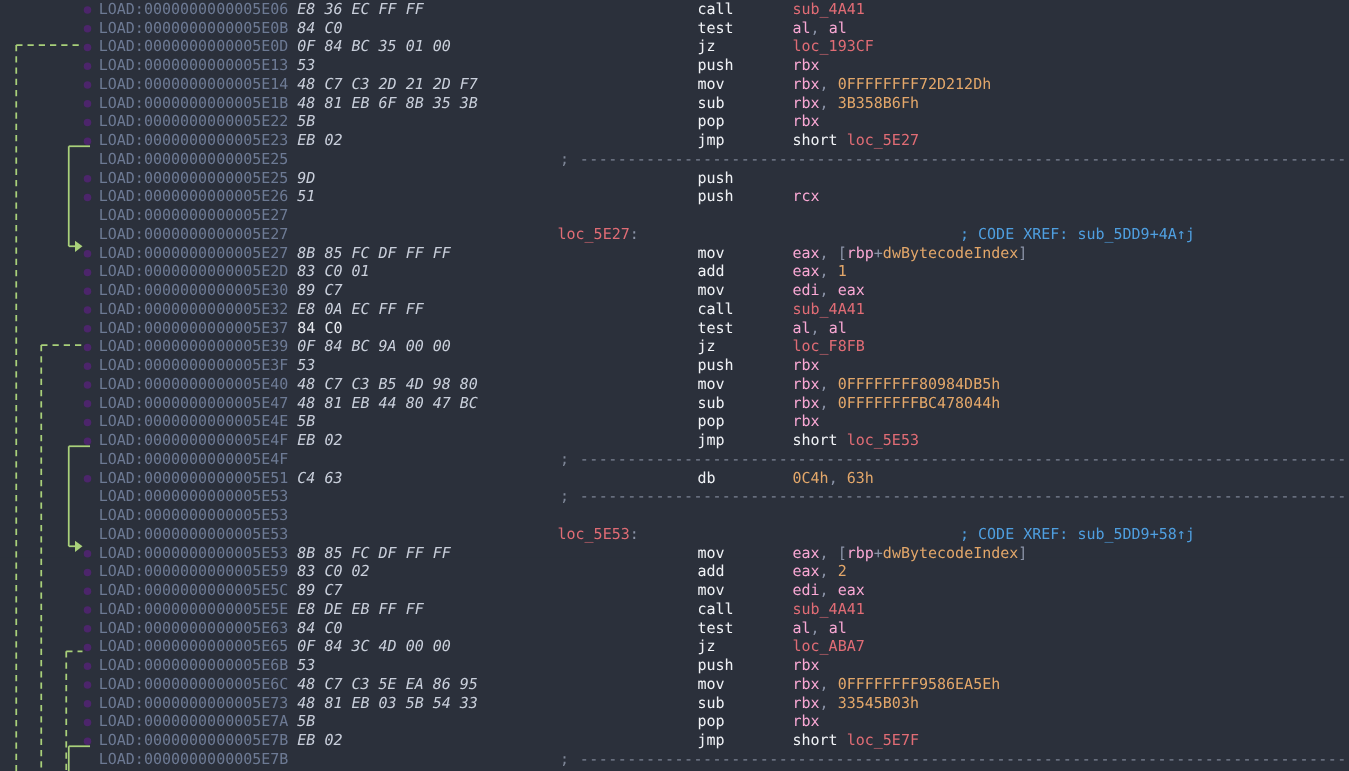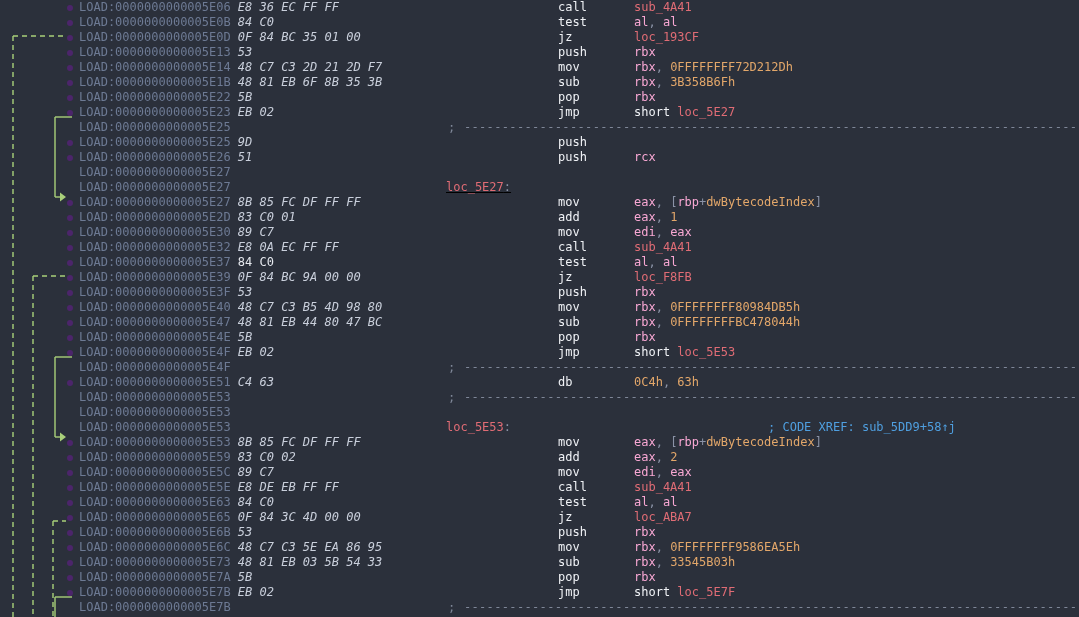--- a/index.html
+++ b/index.html
@@ -103,21 +103,21 @@
         <div class="line"><span class="dot"></span><span class="seg c-load" style="position: absolute; left: 79px; top: 0px;">LOAD:0000000000005E0D</span><span class="seg c-bytes-d" style="position: absolute; left: 237.84px; top: 0px;">0F 84 BC 35 01 00</span><span class="seg c-mnem" style="position: absolute; left: 558px; top: 0px;">jz</span><span class="seg" style="position: absolute; left: 634px; top: 0px;"><span class="seg c-name">loc_193CF</span></span></div>
         <div class="line"><span class="dot"></span><span class="seg c-load" style="position: absolute; left: 79px; top: 0px;">LOAD:0000000000005E13</span><span class="seg c-bytes-d" style="position: absolute; left: 237.84px; top: 0px;">53</span><span class="seg c-mnem" style="position: absolute; left: 558px; top: 0px;">push</span><span class="seg" style="position: absolute; left: 634px; top: 0px;"><span class="seg c-reg">rbx</span></span></div>
         <div class="line"><span class="dot"></span><span class="seg c-load" style="position: absolute; left: 79px; top: 0px;">LOAD:0000000000005E14</span><span class="seg c-bytes-d" style="position: absolute; left: 237.84px; top: 0px;">48 C7 C3 2D 21 2D F7</span><span class="seg c-mnem" style="position: absolute; left: 558px; top: 0px;">mov</span><span class="seg" style="position: absolute; left: 634px; top: 0px;"><span class="seg c-reg">rbx</span><span class="seg c-punct">, </span><span class="seg c-imm">0FFFFFFFF72D212Dh</span></span></div>
         <div class="line"><span class="dot"></span><span class="seg c-load" style="position: absolute; left: 79px; top: 0px;">LOAD:0000000000005E1B</span><span class="seg c-bytes-d" style="position: absolute; left: 237.84px; top: 0px;">48 81 EB 6F 8B 35 3B</span><span class="seg c-mnem" style="position: absolute; left: 558px; top: 0px;">sub</span><span class="seg" style="position: absolute; left: 634px; top: 0px;"><span class="seg c-reg">rbx</span><span class="seg c-punct">, </span><span class="seg c-imm">3B358B6Fh</span></span></div>
         <div class="line"><span class="dot"></span><span class="seg c-load" style="position: absolute; left: 79px; top: 0px;">LOAD:0000000000005E22</span><span class="seg c-bytes-d" style="position: absolute; left: 237.84px; top: 0px;">5B</span><span class="seg c-mnem" style="position: absolute; left: 558px; top: 0px;">pop</span><span class="seg" style="position: absolute; left: 634px; top: 0px;"><span class="seg c-reg">rbx</span></span></div>
         <div class="line"><span class="dot"></span><span class="seg c-load" style="position: absolute; left: 79px; top: 0px;">LOAD:0000000000005E23</span><span class="seg c-bytes-d" style="position: absolute; left: 237.84px; top: 0px;">EB 02</span><span class="seg c-mnem" style="position: absolute; left: 558px; top: 0px;">jmp</span><span class="seg" style="position: absolute; left: 634px; top: 0px;"><span class="seg c-kw">short </span><span class="seg c-name">loc_5E27</span></span></div>
         <div class="line"><span class="seg c-load" style="position: absolute; left: 79px; top: 0px;">LOAD:0000000000005E25</span><span class="seg c-sep" style="position: absolute; left: 448px; top: 0px;">;</span><span class="seg c-sep" style="position: absolute; left: 463.884px; top: 0px; letter-spacing: 0.35px;">--------------------------------------------------------------------------------------</span></div>
         <div class="line"><span class="dot"></span><span class="seg c-load" style="position: absolute; left: 79px; top: 0px;">LOAD:0000000000005E25</span><span class="seg c-bytes-d" style="position: absolute; left: 237.84px; top: 0px;">9D</span><span class="seg c-mnem" style="position: absolute; left: 558px; top: 0px;">push</span></div>
         <div class="line"><span class="dot"></span><span class="seg c-load" style="position: absolute; left: 79px; top: 0px;">LOAD:0000000000005E26</span><span class="seg c-bytes-d" style="position: absolute; left: 237.84px; top: 0px;">51</span><span class="seg c-mnem" style="position: absolute; left: 558px; top: 0px;">push</span><span class="seg" style="position: absolute; left: 634px; top: 0px;"><span class="seg c-reg">rcx</span></span></div>
         <div class="line"><span class="seg c-load" style="position: absolute; left: 79px; top: 0px;">LOAD:0000000000005E27</span></div>
-        <div class="line"><span class="seg c-load" style="position: absolute; left: 79px; top: 0px;">LOAD:0000000000005E27</span><span class="seg" style="position: absolute; left: 446px; top: 0px; text-decoration: underline;"><span class="seg c-label">loc_5E27</span><span class="seg c-punct">:</span></span></div>
+        <div class="line"><span class="seg c-load" style="position: absolute; left: 79px; top: 0px;">LOAD:0000000000005E27</span><span class="seg" style="position: absolute; left: 446px; top: 0px;"><span class="seg c-label">loc_5E27</span><span class="seg c-punct">:</span></span><span class="seg c-comment" style="position: absolute; left: 768px; top: 0px;">; CODE XREF: sub_5DD9+4A↑j</span></div>
         <div class="line"><span class="dot"></span><span class="seg c-load" style="position: absolute; left: 79px; top: 0px;">LOAD:0000000000005E27</span><span class="seg c-bytes-d" style="position: absolute; left: 237.84px; top: 0px;">8B 85 FC DF FF FF</span><span class="seg c-mnem" style="position: absolute; left: 558px; top: 0px;">mov</span><span class="seg" style="position: absolute; left: 634px; top: 0px;"><span class="seg c-reg">eax</span><span class="seg c-punct">, [</span><span class="seg c-reg">rbp</span><span class="seg c-punct">+</span><span class="seg c-var">dwBytecodeIndex</span><span class="seg c-punct">]</span></span></div>
         <div class="line"><span class="dot"></span><span class="seg c-load" style="position: absolute; left: 79px; top: 0px;">LOAD:0000000000005E2D</span><span class="seg c-bytes-d" style="position: absolute; left: 237.84px; top: 0px;">83 C0 01</span><span class="seg c-mnem" style="position: absolute; left: 558px; top: 0px;">add</span><span class="seg" style="position: absolute; left: 634px; top: 0px;"><span class="seg c-reg">eax</span><span class="seg c-punct">, </span><span class="seg c-imm">1</span></span></div>
         <div class="line"><span class="dot"></span><span class="seg c-load" style="position: absolute; left: 79px; top: 0px;">LOAD:0000000000005E30</span><span class="seg c-bytes-d" style="position: absolute; left: 237.84px; top: 0px;">89 C7</span><span class="seg c-mnem" style="position: absolute; left: 558px; top: 0px;">mov</span><span class="seg" style="position: absolute; left: 634px; top: 0px;"><span class="seg c-reg">edi</span><span class="seg c-punct">, </span><span class="seg c-reg">eax</span></span></div>
         <div class="line"><span class="dot"></span><span class="seg c-load" style="position: absolute; left: 79px; top: 0px;">LOAD:0000000000005E32</span><span class="seg c-bytes-d" style="position: absolute; left: 237.84px; top: 0px;">E8 0A EC FF FF</span><span class="seg c-mnem" style="position: absolute; left: 558px; top: 0px;">call</span><span class="seg" style="position: absolute; left: 634px; top: 0px;"><span class="seg c-name">sub_4A41</span></span></div>
         <div class="line"><span class="dot"></span><span class="seg c-load" style="position: absolute; left: 79px; top: 0px;">LOAD:0000000000005E37</span><span class="seg c-bytes" style="position: absolute; left: 237.84px; top: 0px;">84 C0</span><span class="seg c-mnem" style="position: absolute; left: 558px; top: 0px;">test</span><span class="seg" style="position: absolute; left: 634px; top: 0px;"><span class="seg c-reg">al</span><span class="seg c-punct">, </span><span class="seg c-reg">al</span></span></div>
         <div class="line"><span class="dot"></span><span class="seg c-load" style="position: absolute; left: 79px; top: 0px;">LOAD:0000000000005E39</span><span class="seg c-bytes-d" style="position: absolute; left: 237.84px; top: 0px;">0F 84 BC 9A 00 00</span><span class="seg c-mnem" style="position: absolute; left: 558px; top: 0px;">jz</span><span class="seg" style="position: absolute; left: 634px; top: 0px;"><span class="seg c-name">loc_F8FB</span></span></div>
         <div class="line"><span class="dot"></span><span class="seg c-load" style="position: absolute; left: 79px; top: 0px;">LOAD:0000000000005E3F</span><span class="seg c-bytes-d" style="position: absolute; left: 237.84px; top: 0px;">53</span><span class="seg c-mnem" style="position: absolute; left: 558px; top: 0px;">push</span><span class="seg" style="position: absolute; left: 634px; top: 0px;"><span class="seg c-reg">rbx</span></span></div>
         <div class="line"><span class="dot"></span><span class="seg c-load" style="position: absolute; left: 79px; top: 0px;">LOAD:0000000000005E40</span><span class="seg c-bytes-d" style="position: absolute; left: 237.84px; top: 0px;">48 C7 C3 B5 4D 98 80</span><span class="seg c-mnem" style="position: absolute; left: 558px; top: 0px;">mov</span><span class="seg" style="position: absolute; left: 634px; top: 0px;"><span class="seg c-reg">rbx</span><span class="seg c-punct">, </span><span class="seg c-imm">0FFFFFFFF80984DB5h</span></span></div>
         <div class="line"><span class="dot"></span><span class="seg c-load" style="position: absolute; left: 79px; top: 0px;">LOAD:0000000000005E47</span><span class="seg c-bytes-d" style="position: absolute; left: 237.84px; top: 0px;">48 81 EB 44 80 47 BC</span><span class="seg c-mnem" style="position: absolute; left: 558px; top: 0px;">sub</span><span class="seg" style="position: absolute; left: 634px; top: 0px;"><span class="seg c-reg">rbx</span><span class="seg c-punct">, </span><span class="seg c-imm">0FFFFFFFFBC478044h</span></span></div>
         <div class="line"><span class="dot"></span><span class="seg c-load" style="position: absolute; left: 79px; top: 0px;">LOAD:0000000000005E4E</span><span class="seg c-bytes-d" style="position: absolute; left: 237.84px; top: 0px;">5B</span><span class="seg c-mnem" style="position: absolute; left: 558px; top: 0px;">pop</span><span class="seg" style="position: absolute; left: 634px; top: 0px;"><span class="seg c-reg">rbx</span></span></div>

